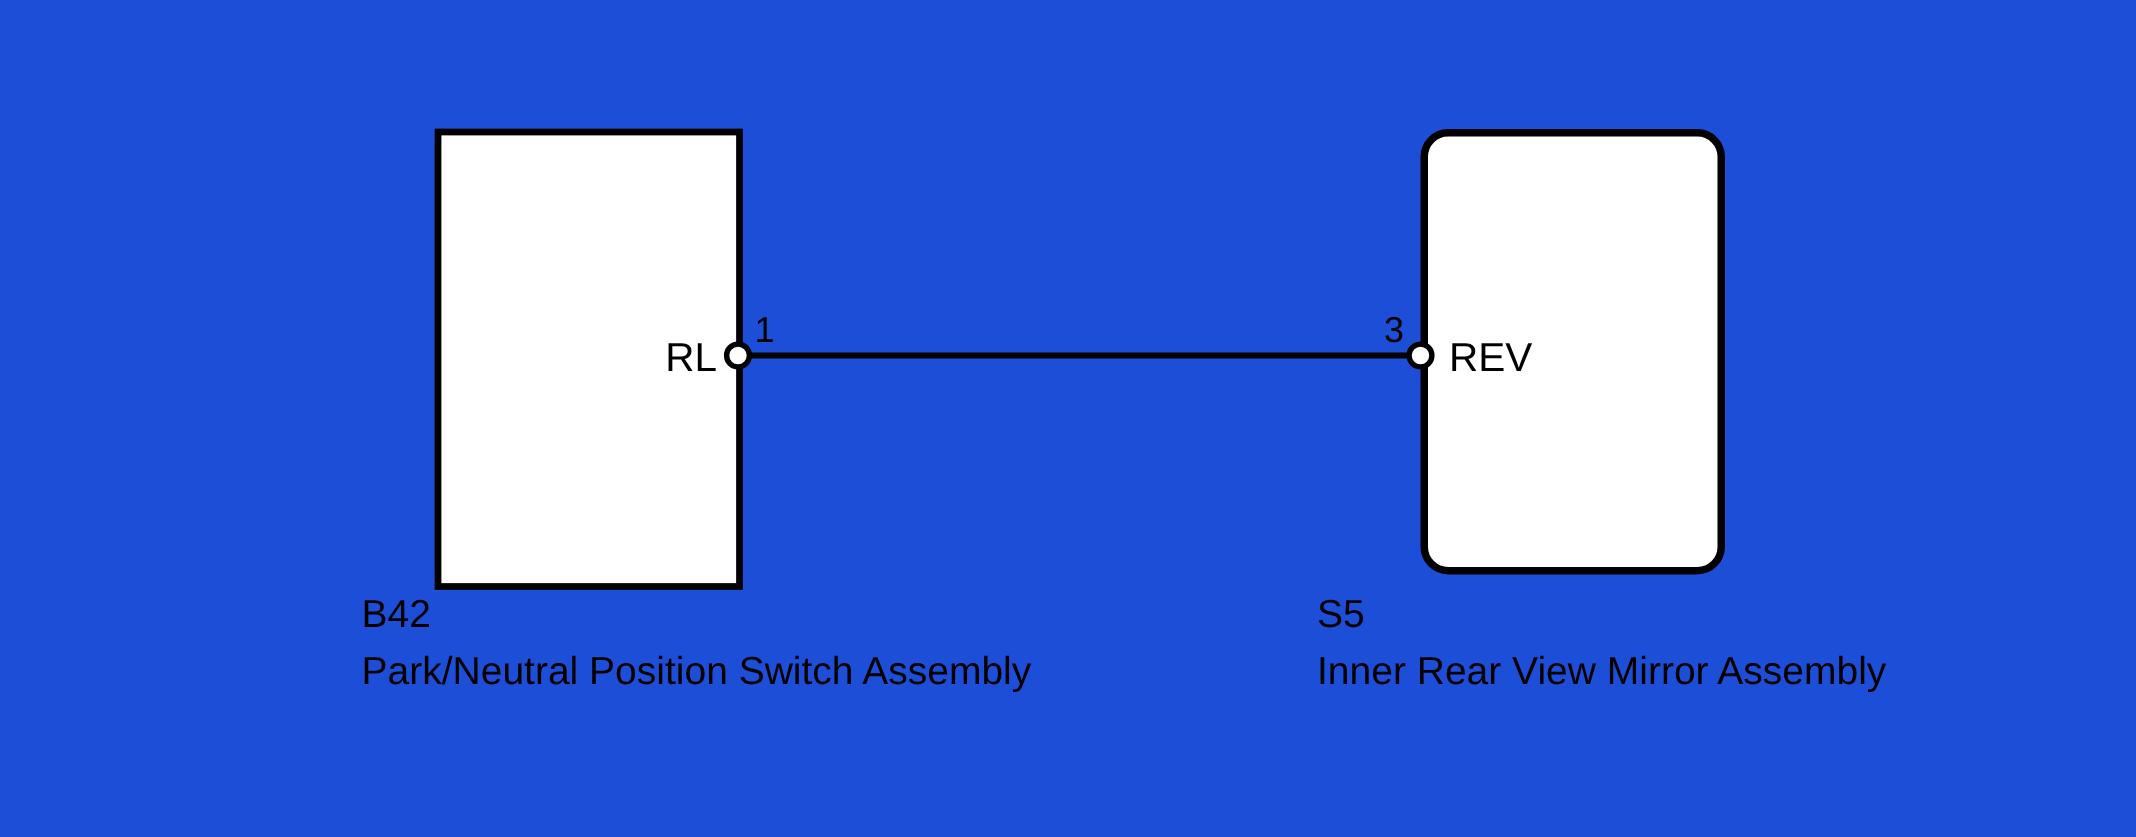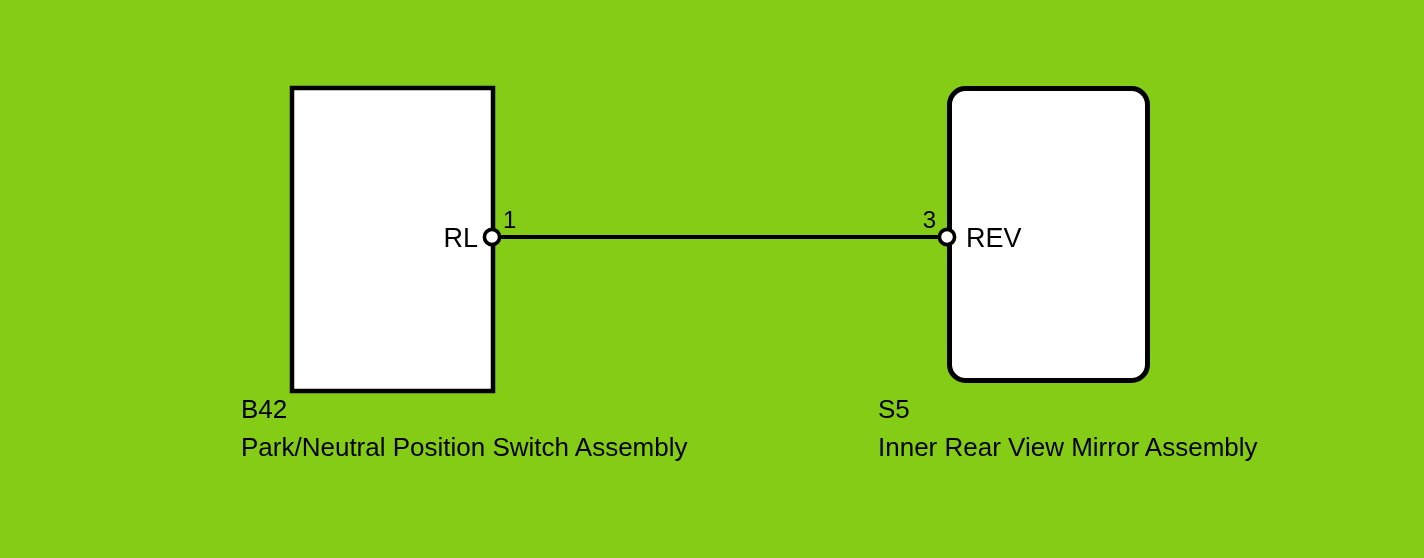--- a/index.html
+++ b/index.html
@@ -9,21 +9,21 @@
     background: #ffffff;
   }
   body {
     font-family: "Liberation Sans", sans-serif;
     color: #000000;
   }
   #canvas {
     position: relative;
     width: 1424px;
     height: 558px;
-    background: #84cc16;
+    background: #1d4ed8;
     overflow: hidden;
   }
   #diagram-svg {
     position: absolute;
     left: 0;
     top: 0;
     width: 1424px;
     height: 558px;
     display: block;
   }

